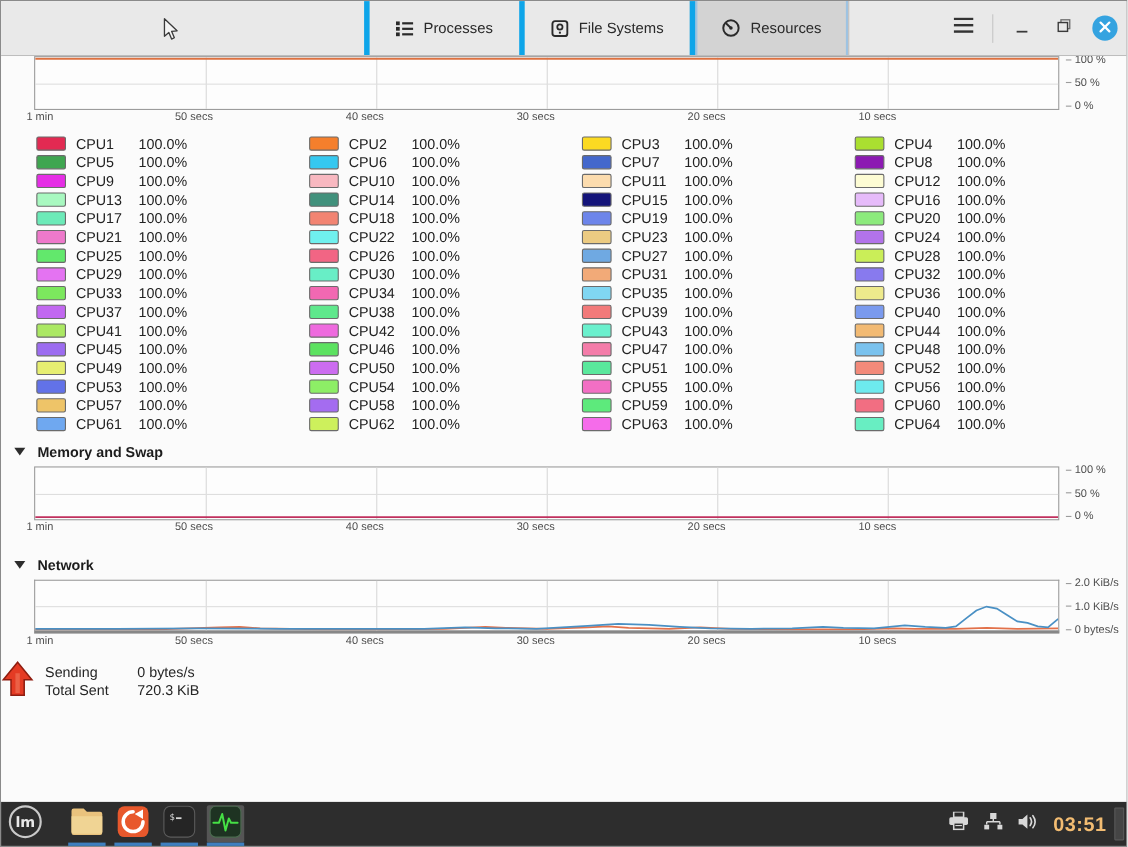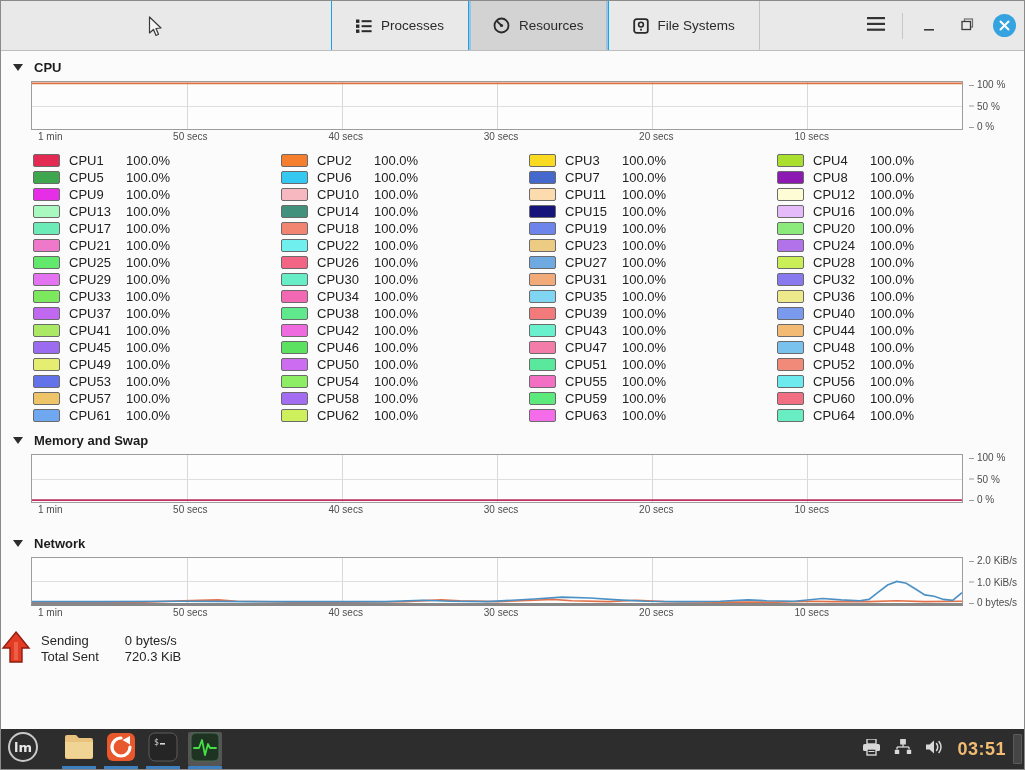--- a/index.html
+++ b/index.html
@@ -3,21 +3,21 @@
 <meta charset="utf-8">
 <style>
   * { box-sizing: border-box; margin: 0; padding: 0; }
   html,body { width:1025px; height:770px; overflow:hidden; }
   body { font-family: "Liberation Sans", "DejaVu Sans", sans-serif; background:#fafafa; position:relative; }
   .window { width:1025px; height:770px; display:flex; flex-direction:column; border:1px solid #8a8a8a; }
 
   
   header { height:50px; background:#e9e9e9; border-bottom:1px solid #bdbdbd; display:flex; align-items:stretch; position:relative; flex:0 0 50px; }
   .tabs { position:absolute; left:330px; top:0; bottom:0; display:flex; }
-  .tab { display:flex; align-items:center; gap:9px; padding:0 24px; font-size:13.5px; color:#2a2a2a; border-left:1px solid #0ea5e9; cursor:default; }
+  .tab { display:flex; align-items:center; gap:9px; padding:0 24px; font-size:13.5px; color:#2a2a2a; border-left:5px solid #0ea5e9; cursor:default; }
   .tab:last-child { border-right:1px solid #c2c2c2; }
   .tab.active { background:#d3d3d3; box-shadow: inset 2px 0 0 #9ec3e2, inset -2px 0 0 #9ec3e2; }
   .tab-icon svg { display:block; }
   .win-controls { position:absolute; right:8px; top:0; bottom:0; display:flex; align-items:center; gap:14px; }
   .ctrl { width:24px; height:24px; display:flex; align-items:center; justify-content:center; }
   .ctrl-sep { width:1px; height:26px; background:#c6c6c6; }
   .close-btn { width:23px; height:23px; border-radius:50%; background:#35a3e0; display:flex; align-items:center; justify-content:center; }
 
   
   main { flex:1 1 auto; background:#fbfbfb; position:relative; overflow:hidden; }
@@ -28,21 +28,21 @@
   .chart-row { display:flex; margin-left:30px; }
   .chart { position:relative; flex:0 0 932px; height:49px; background:#fdfdfd; border:1px solid #9c9c9c; }
   .chart.thickbase { border-bottom:3px solid #878787; }
   .vline { position:absolute; top:0; bottom:0; width:1px; background:#d9d9d9; }
   .hline { position:absolute; left:0; right:0; top:50%; height:1px; background:#dedede; }
   .chart svg { position:absolute; inset:0; width:100%; height:100%; }
   .ylabels { position:relative; width:60px; font-size:10px; color:#4d4d4d; }
   .ylab { position:absolute; left:6px; white-space:nowrap; }
   .ylab::before { content:""; display:inline-block; width:5px; height:1px; background:#9c9c9c; vertical-align:middle; margin-right:3px; }
   .ylab.top { top:-2px; } .ylab.mid { top:50%; transform:translateY(-50%); } .ylab.bot { bottom:-2px; }
-  .tlabels { position:relative; margin-left:34px; width:932px; height:14px; font-size:10px; color:#4d4d4d; }
+  .tlabels { position:relative; margin-left:20px; width:932px; height:14px; font-size:10px; color:#4d4d4d; }
   .tlab { position:absolute; top:1px; white-space:nowrap; }
 
   
   .cpu-grid { display:grid; grid-template-rows:repeat(16, 17px); grid-template-columns:repeat(4, 248px); grid-auto-flow:column; margin:8px 0 0 32px; }
   .cpu-item { display:flex; align-items:center; font-size:13px; color:#222; }
   .swatch { width:27px; height:13px; border:1px solid #6b6b6b; border-radius:2px; margin-right:9px; flex:0 0 27px; }
   .cpu-name { width:57px; }
   .cpu-val { width:60px; }
 
   
@@ -82,39 +82,39 @@
                 <rect x="5.6" y="2.2" width="10" height="2"></rect>
                 <rect x="0" y="6.5" width="3.4" height="3.4"></rect>
                 <rect x="5.6" y="7.2" width="10" height="2"></rect>
                 <rect x="0" y="11.5" width="3.4" height="3.4"></rect>
                 <rect x="5.6" y="12.2" width="10" height="2"></rect>
               </g>
             </svg>
           </span>
           <span>Processes</span>
         </div>
+        <div class="tab">
+          <span class="tab-icon">
+            <svg width="16" height="16" viewBox="0 0 16 16">
+              <rect x="1.2" y="1.2" width="13.6" height="13.6" rx="2.4" fill="none" stroke="#2a2a2a" stroke-width="1.8"></rect>
+              <circle cx="8" cy="6.6" r="2.4" fill="none" stroke="#2a2a2a" stroke-width="1.6"></circle>
+              <rect x="7.1" y="10.8" width="1.8" height="1.8" fill="#2a2a2a"></rect>
+            </svg>
+          </span>
+          <span>File Systems</span>
+        </div>
         <div class="tab active">
           <span class="tab-icon">
             <svg width="17" height="17" viewBox="0 0 17 17">
               <circle cx="8.5" cy="8.5" r="7" fill="none" stroke="#2a2a2a" stroke-width="1.8"></circle>
               <circle cx="8.5" cy="8.5" r="1.6" fill="#2a2a2a"></circle>
               <line x1="8.5" y1="8.5" x2="4.4" y2="4.6" stroke="#2a2a2a" stroke-width="1.8" stroke-linecap="round"></line>
             </svg>
           </span>
           <span>Resources</span>
-        </div>
-        <div class="tab">
-          <span class="tab-icon">
-            <svg width="16" height="16" viewBox="0 0 16 16">
-              <rect x="1.2" y="1.2" width="13.6" height="13.6" rx="2.4" fill="none" stroke="#2a2a2a" stroke-width="1.8"></rect>
-              <circle cx="8" cy="6.6" r="2.4" fill="none" stroke="#2a2a2a" stroke-width="1.6"></circle>
-              <rect x="7.1" y="10.8" width="1.8" height="1.8" fill="#2a2a2a"></rect>
-            </svg>
-          </span>
-          <span>File Systems</span>
         </div>
       </div>
     <div class="win-controls">
       <div class="ctrl">
         <span>
           <svg width="18" height="14" viewBox="0 0 18 14">
               <g fill="#333">
                 <rect y="0" width="18" height="2.2"></rect>
                 <rect y="5.8" width="18" height="2.2"></rect>
                 <rect y="11.6" width="18" height="2.2"></rect>
@@ -141,24 +141,20 @@
                 <line x1="9.5" y1="1.5" x2="1.5" y2="9.5"></line>
               </g>
             </svg></span>
       </div>
     </div>
   </header>
 
   <main>
 
     <section>
-      <div class="sec-head">
-        <span class="tri-down"></span>
-        <span class="sec-title">CPU</span>
-      </div>
       <div class="chart-row">
         <div class="chart" id="cpu-chart">
             <div class="vline" style="left: 16.6667%;"></div>
             <div class="vline" style="left: 33.3333%;"></div>
             <div class="vline" style="left: 50%;"></div>
             <div class="vline" style="left: 66.6667%;"></div>
             <div class="vline" style="left: 83.3333%;"></div>
             <div class="hline"></div>
             <svg viewBox="0 0 100 50" preserveAspectRatio="none">
               <polyline points="0,1.50 100,1.50" fill="none" stroke="#dd7140" stroke-width="1.6" vector-effect="non-scaling-stroke"></polyline>

